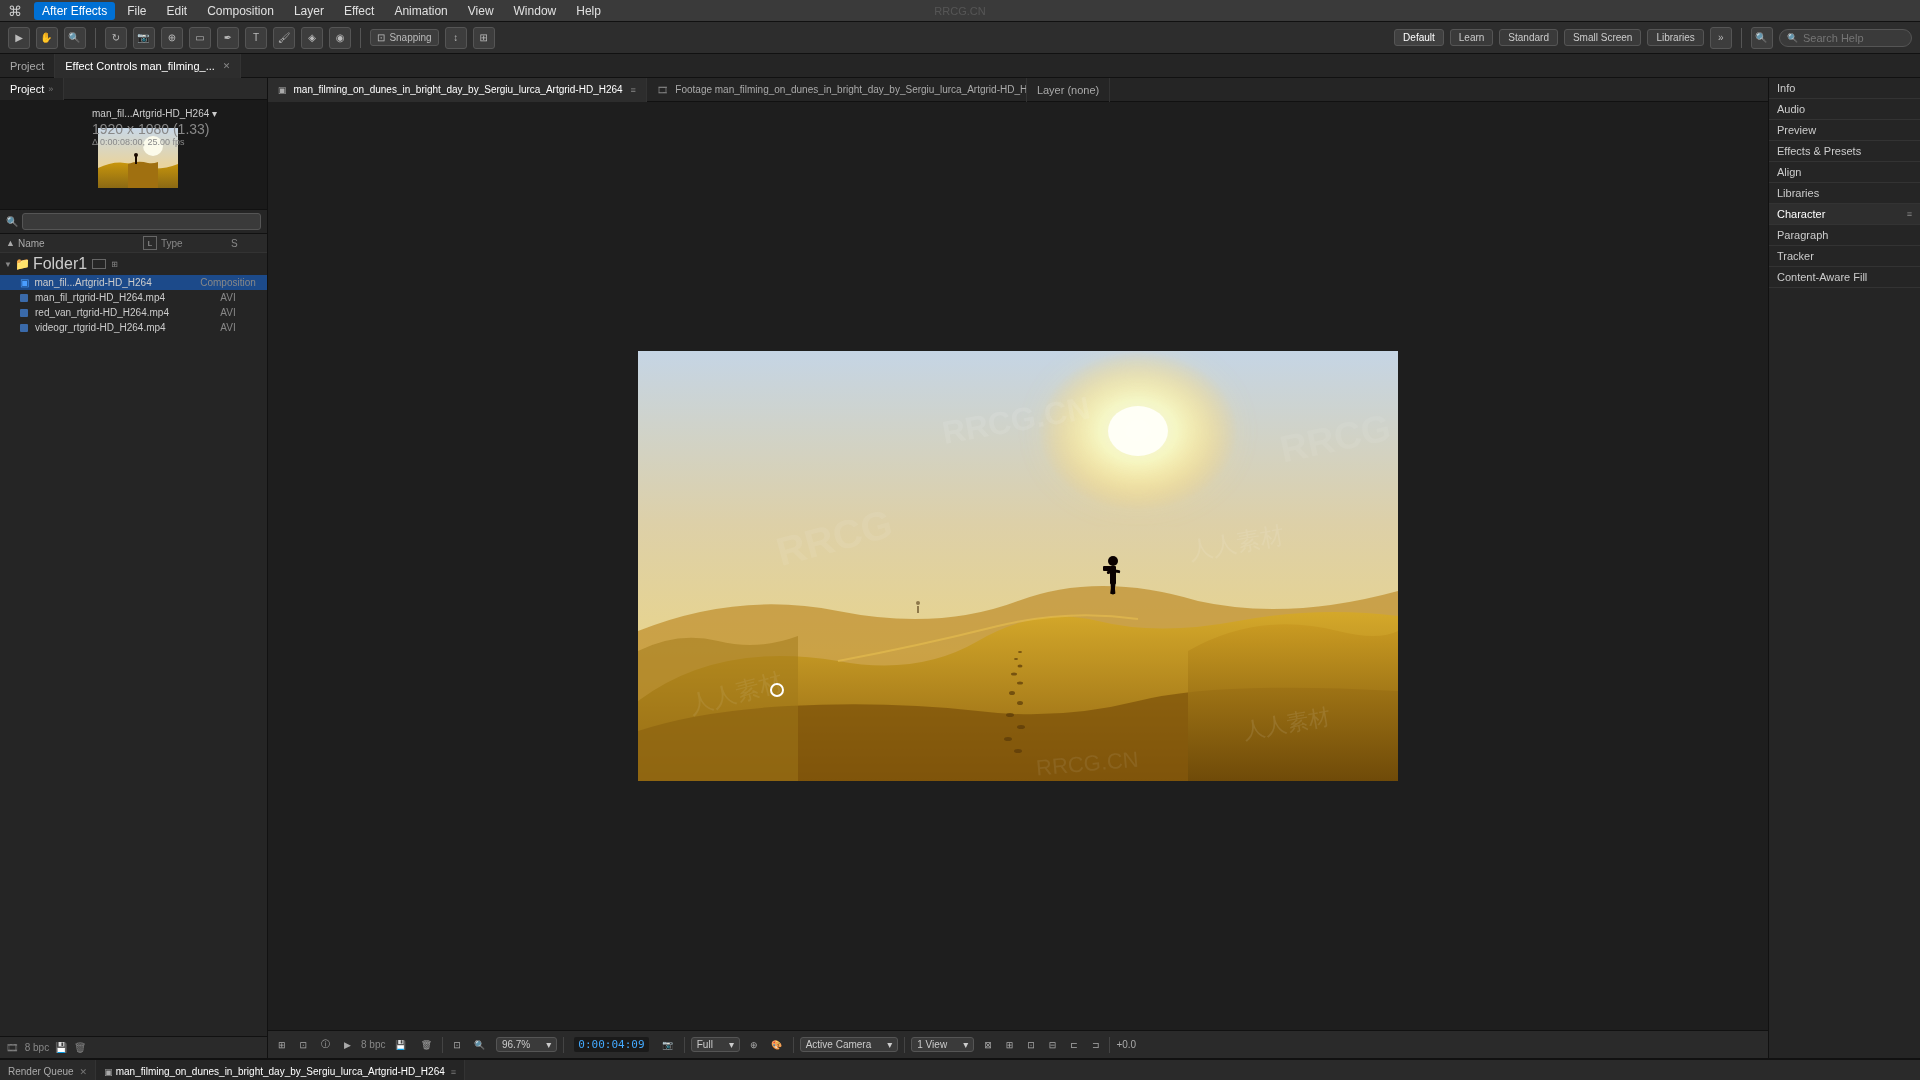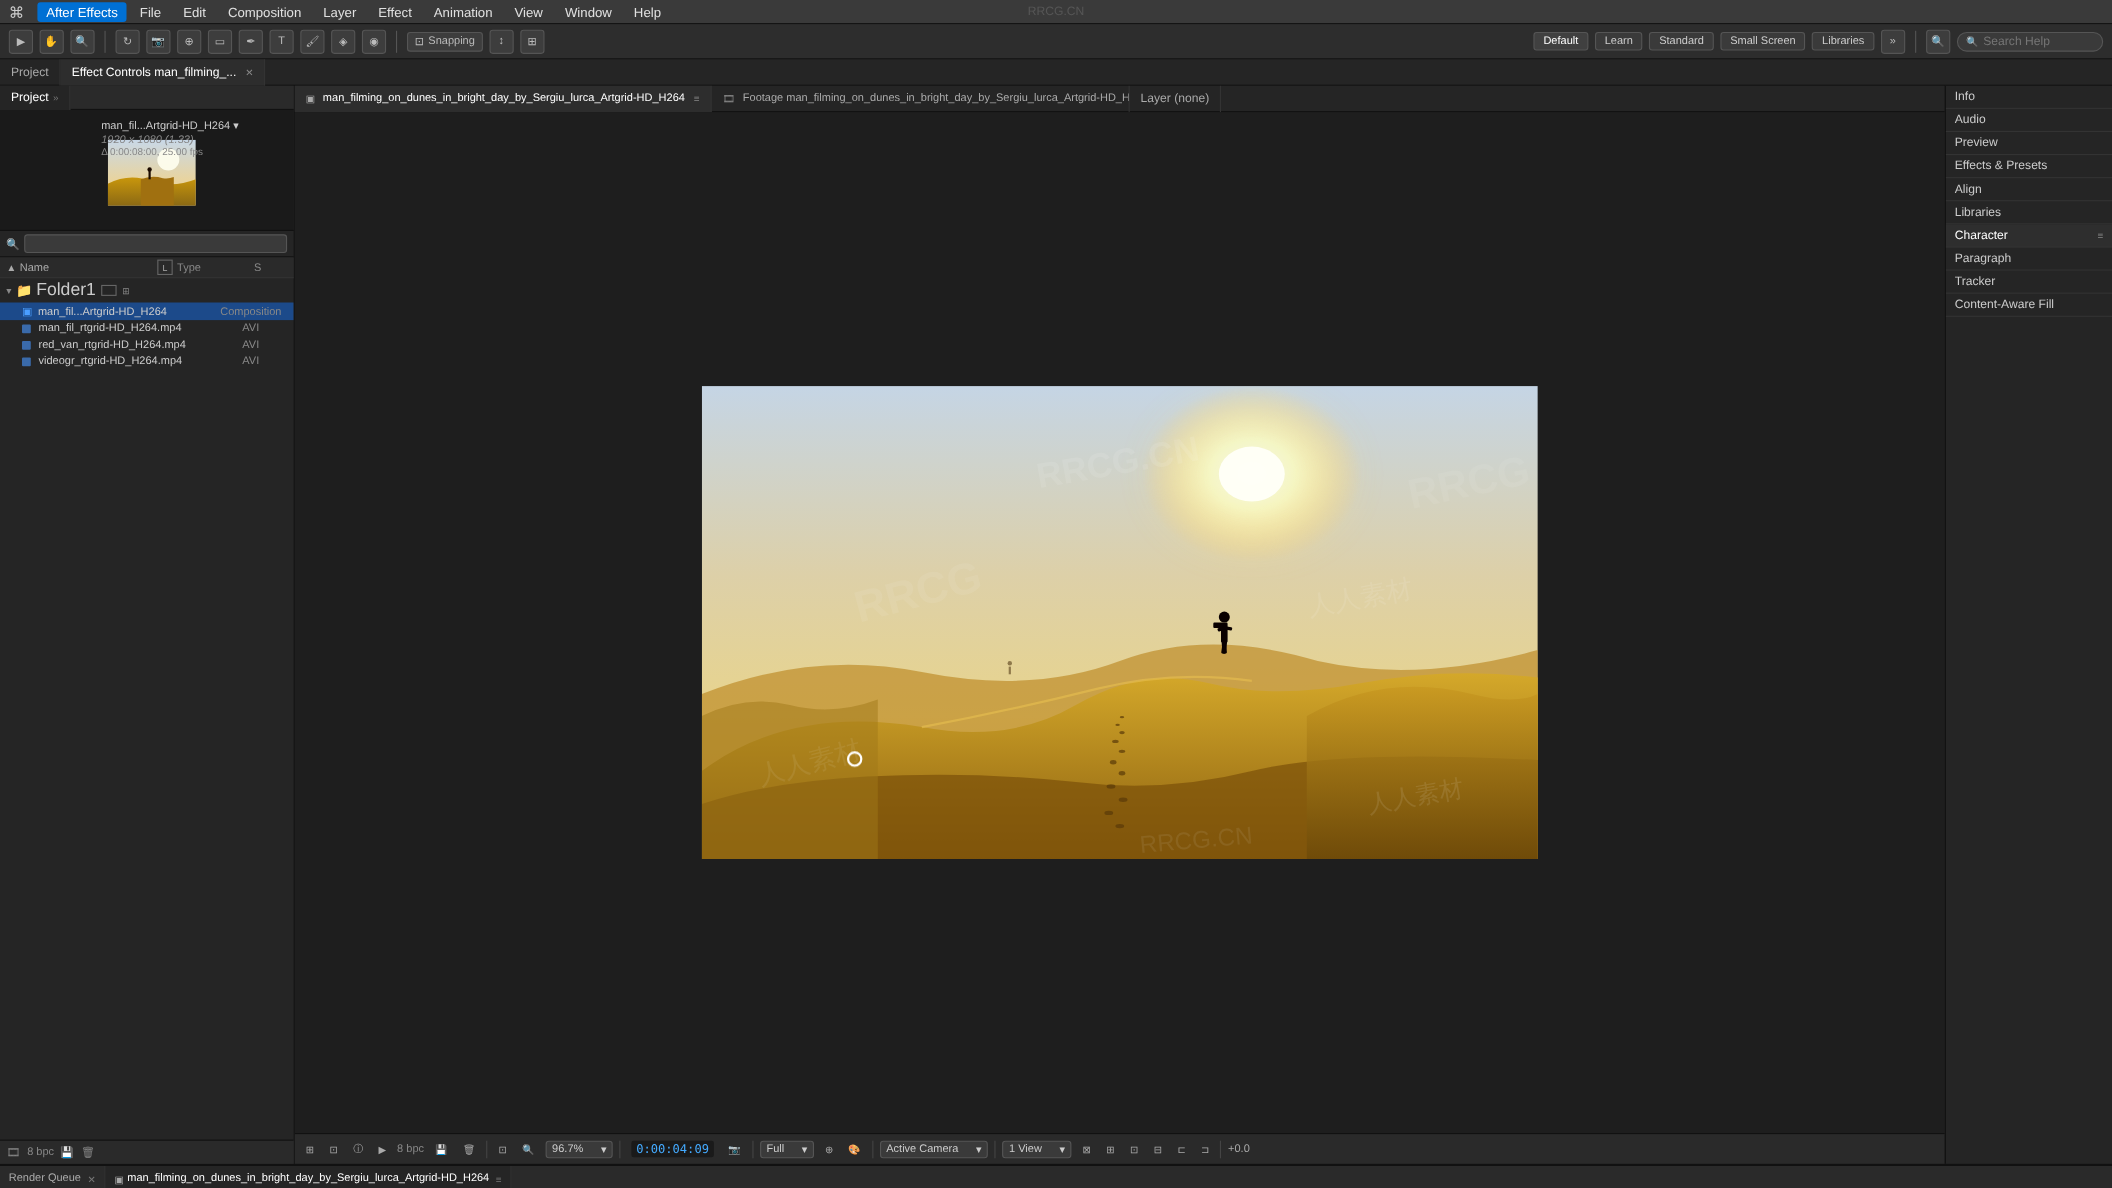--- a/index.html
+++ b/index.html
@@ -436,21 +436,21 @@
           <ellipse cx="55" cy="18" rx="10" ry="10" fill="#fffff0" opacity="0.9"></ellipse>
           <path d="M0 40 Q20 30 40 38 Q60 44 80 36 L80 60 L0 60 Z" fill="url(#sandGrad)"></path>
           <path d="M30 36 Q40 32 50 35 Q55 36 60 34 L60 60 L30 60 Z" fill="#a07010"></path>
 
           <rect x="37" y="28" width="2" height="8" fill="#1a0a00"></rect>
           <circle cx="38" cy="27" r="2" fill="#1a0a00"></circle>
         </svg>
       </div>
       <div style="position:absolute;left:92px;top:8px;">
         <div style="font-size:10px;color:#ccc;white-space:nowrap;overflow:hidden;max-width:160px;">man_fil...Artgrid-HD_H264 ▾</div>
-        <div style="font-size:10px;color:#888;margin-top:2px;font-style:italic;">1920 x 1080 (1.33)</div>
+        <div style="font-size:14px;color:#888;margin-top:2px;">1920 x 1080 (1.33)</div>
         <div style="font-size:9px;color:#888;">Δ 0:00:08:00, 25.00 fps</div>
       </div>
     </div>
 
     <div id="project-search">
       <span style="font-size:10px;color:#888">🔍</span>
       <input type="text" style="flex: 1 1 0%; background: rgb(58, 58, 58); border: 1px solid rgb(85, 85, 85); border-radius: 3px; padding: 2px 6px; color: rgb(204, 204, 204); font-size: 10px; outline: none;">
     </div>
 
     <div id="file-list-header">

